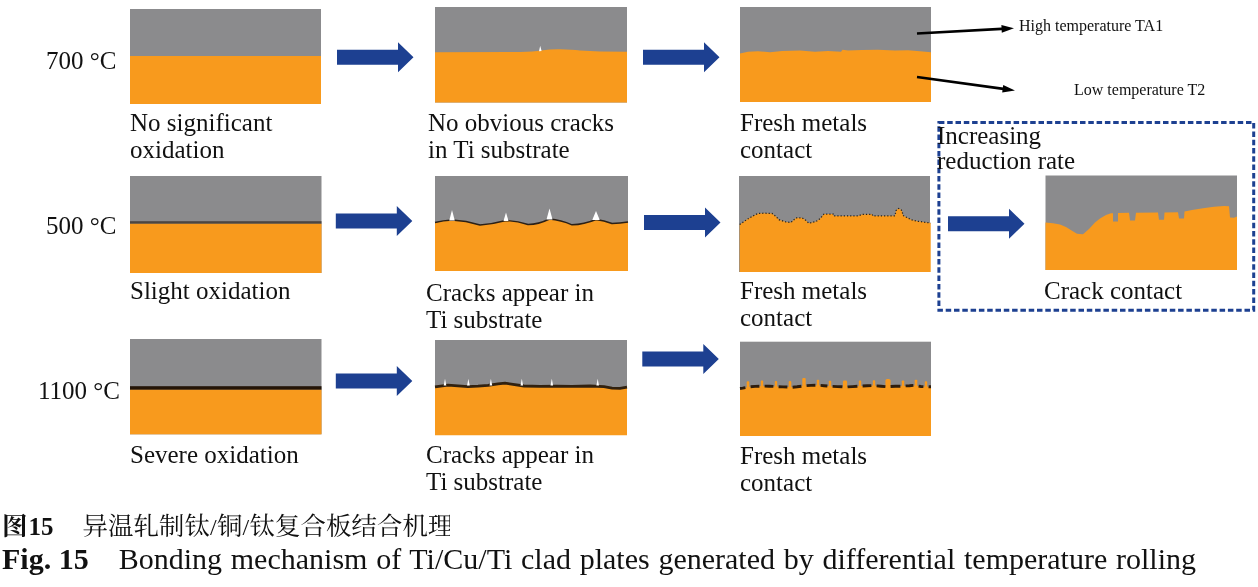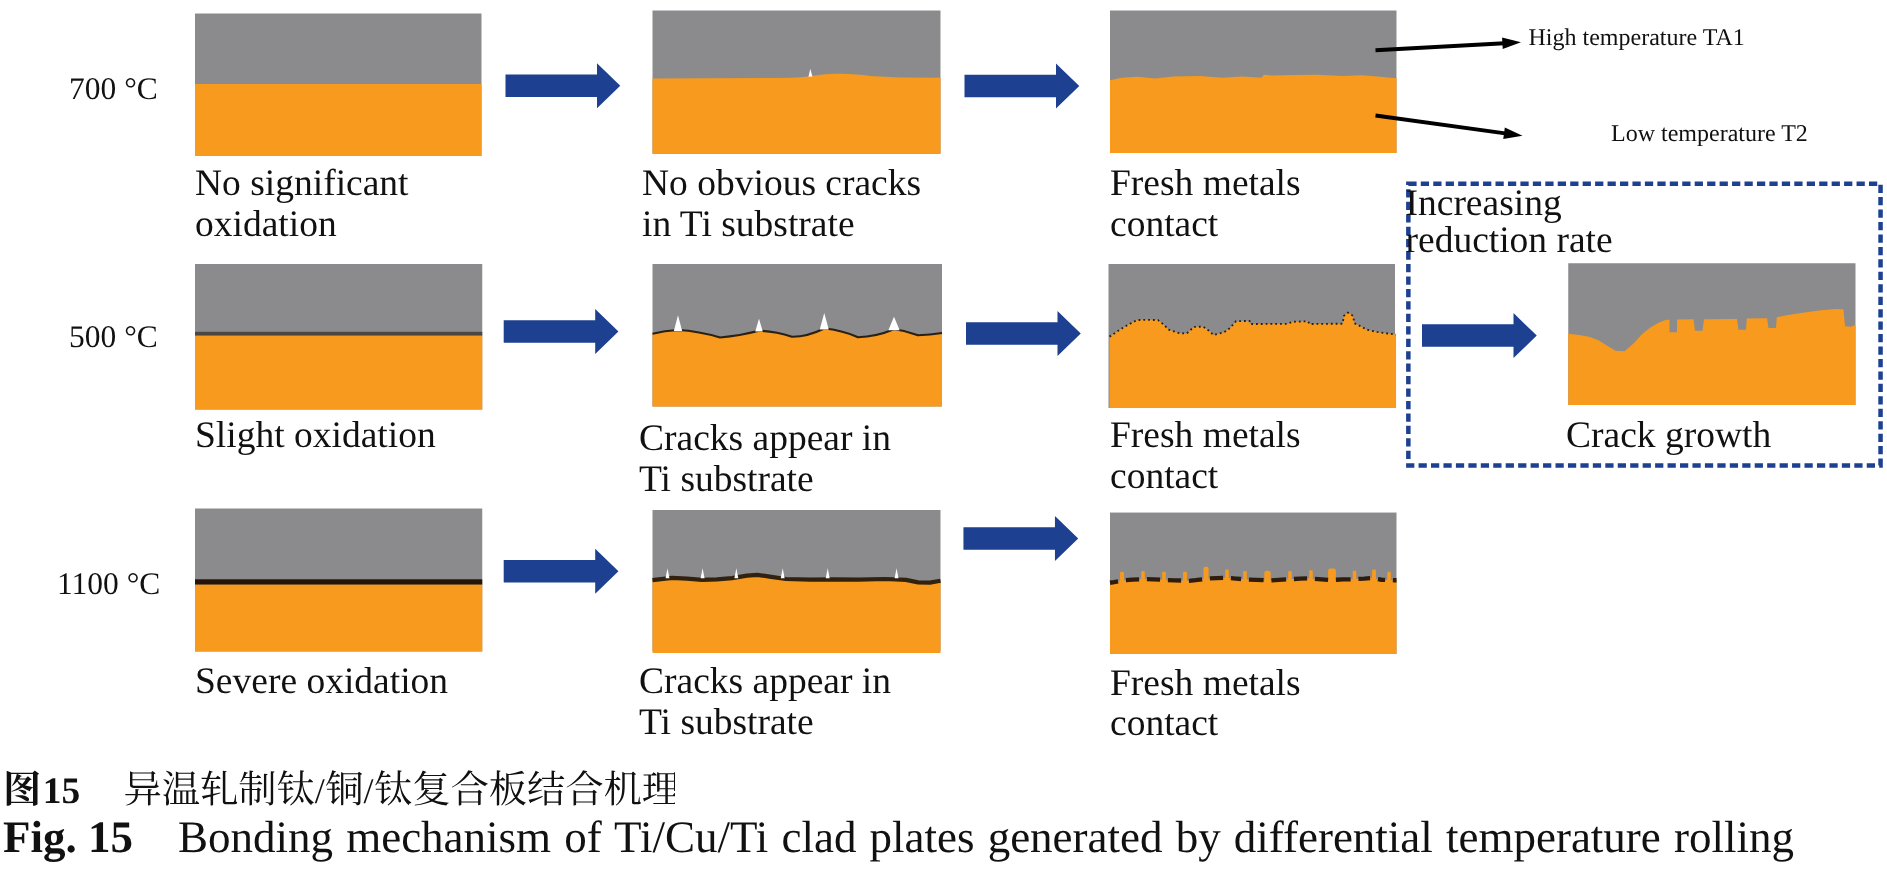--- a/index.html
+++ b/index.html
@@ -1,17 +1,17 @@
 <!DOCTYPE html>
 <html><head><meta charset="utf-8"><style>
 html,body{margin:0;padding:0;background:#fff}
 body{width:1258px;height:587px;position:relative;overflow:hidden;
  font-family:"Liberation Serif",serif;color:#111111}
 .lb{position:absolute;font-size:25px;line-height:27px;text-align:left;white-space:nowrap}
-.tmp{position:absolute;font-size:21px;white-space:nowrap}
+.tmp{position:absolute;font-size:25px;white-space:nowrap}
 .ann{position:absolute;font-size:16px;white-space:nowrap}
 </style></head><body>
 <svg style="position:absolute;left:0;top:0" width="1258" height="587" viewBox="0 0 1258 587">
 <rect x="130" y="9" width="191" height="95" fill="#8b8b8d"></rect>
 <rect x="130" y="56" width="191" height="48" fill="#f89a1d"></rect>
 <rect x="435" y="7" width="192" height="95.5" fill="#8b8b8d"></rect>
 <path d="M435,52.3 L520,52 Q534,51.8 541,50.6 Q551,49 560,49.2 Q572,49.4 580,50.6 L600,51.6 L627,51.8 L627,102.5 L435,102.5 Z" fill="#f89a1d"></path>
 <polygon points="539,51.2 541.6,51 540.2,45.8" fill="#fff"></polygon>
 <rect x="740" y="7" width="191" height="95" fill="#8b8b8d"></rect>
 <path d="M740,53.5 L748,51.8 L758,51.2 L770,52.3 L782,51 L800,50.6 L815,51.8 L828,51 L841,51.8 L842.5,49.8 L848,50.4 L862,50 L878,49.8 L895,50.6 L908,50.2 L920,51.2 L931,52.2 L931,102 L740,102 Z" fill="#f89a1d"></path>
@@ -88,21 +88,21 @@
 </svg>
 <div class="tmp" style="left:46px;top:47px">700 °C</div>
 <div class="tmp" style="left:46px;top:212px">500 °C</div>
 <div class="tmp" style="left:38px;top:377px">1100 °C</div>
 <div class="lb" style="left:130px;top:108.5px;width:191px">No significant<br>oxidation</div>
 <div class="lb" style="left:428px;top:108.5px;width:206px">No obvious cracks<br>in Ti substrate</div>
 <div class="lb" style="left:740px;top:108.5px;width:192px">Fresh metals<br>contact</div>
 <div class="lb" style="left:130px;top:276.5px;width:199px">Slight oxidation</div>
 <div class="lb" style="left:426px;top:278.5px;width:206px">Cracks appear in<br>Ti substrate</div>
 <div class="lb" style="left:740px;top:276.5px;width:194px">Fresh metals<br>contact</div>
-<div class="lb" style="left:1044px;top:276.5px;width:192px">Crack growth</div>
+<div class="lb" style="left:1044px;top:276.5px;width:192px">Crack contact</div>
 <div class="lb" style="left:130px;top:441px;width:199px">Severe oxidation</div>
 <div class="lb" style="left:426px;top:441px;width:206px">Cracks appear in<br>Ti substrate</div>
 <div class="lb" style="left:740px;top:442px;width:194px">Fresh metals<br>contact</div>
 <div class="ann" style="left:1019px;top:17px">High temperature TA1</div>
 <div class="ann" style="left:1074px;top:80.5px">Low temperature T2</div>
 <div class="lb" style="left:937px;top:123px;width:151px;line-height:25px">Increasing<br>reduction rate</div>
 <svg style="position:absolute;left:0;top:505px" width="450" height="45" viewBox="0 0 450 45" fill="#111111">
 <path transform="translate(2.0,30.0) scale(0.0255,-0.0255)" d="M213-44Q213-51 199-62Q186-73 164-80Q143-88 117-88H97V775V827L222 775H833V747H213ZM774 775 831 838 943 749Q938 742 928 736Q917 731 902 727V-46Q902-50 886-59Q870-68 847-76Q824-83 802-83H784V775ZM494 693Q488 679 461 683Q442 643 409 597Q376 551 333 509Q291 466 245 433L237 445Q267 487 292 541Q316 595 335 650Q353 705 361 749ZM409 331Q476 338 519 329Q562 321 584 304Q606 288 611 269Q617 249 609 233Q602 217 585 210Q568 203 546 212Q531 234 493 264Q456 295 404 317ZM326 187Q431 197 501 189Q572 180 612 160Q652 141 668 117Q684 94 681 73Q677 52 659 41Q640 31 613 37Q590 57 546 81Q503 106 446 131Q389 156 324 173ZM366 599Q404 540 469 500Q535 459 617 435Q698 410 782 399L782 387Q751 379 732 355Q712 330 703 293Q581 333 491 403Q400 473 353 591ZM591 630 652 686 748 602Q743 594 734 591Q725 589 707 587Q639 478 516 399Q394 320 228 281L221 295Q310 331 385 382Q460 434 516 497Q572 560 603 630ZM651 630V602H372L400 630ZM843 19V-10H156V19Z"></path>
 <text x="28.5" y="30.0" font-family="Liberation Serif" font-weight="bold" font-size="25">15</text>
 <path transform="translate(82.4,30.0) scale(0.0255,-0.0255)" d="M168 815V817L243 785H231V468Q231 456 237 449Q243 441 263 439Q283 436 326 436H566Q648 436 707 437Q767 439 791 440Q808 442 814 446Q821 449 826 458Q834 472 843 502Q853 532 864 581H876L878 452Q900 447 908 441Q917 435 917 426Q917 411 904 402Q892 393 856 388Q820 383 750 381Q680 380 564 380L329 380Q265 380 230 386Q195 392 182 410Q168 427 168 460V785ZM767 785V755H203L194 785ZM719 785 755 825 837 763Q832 757 820 751Q808 746 794 743V557Q794 554 784 550Q775 545 762 541Q750 537 739 537H729V785ZM760 610V580H203V610ZM408 341Q406 331 399 325Q392 319 374 317V218Q373 175 361 132Q349 89 318 49Q286 10 227-23Q169-55 75-79L66-64Q142-38 190-6Q237 26 264 63Q290 100 300 140Q309 180 309 220V352ZM740 342Q739 332 730 325Q722 318 703 316V-57Q703-61 695-66Q687-72 675-75Q663-79 650-79H637V353ZM871 281Q871 281 880 274Q889 267 904 256Q918 244 934 232Q949 219 962 207Q958 191 936 191H50L41 220H823Z"></path>

